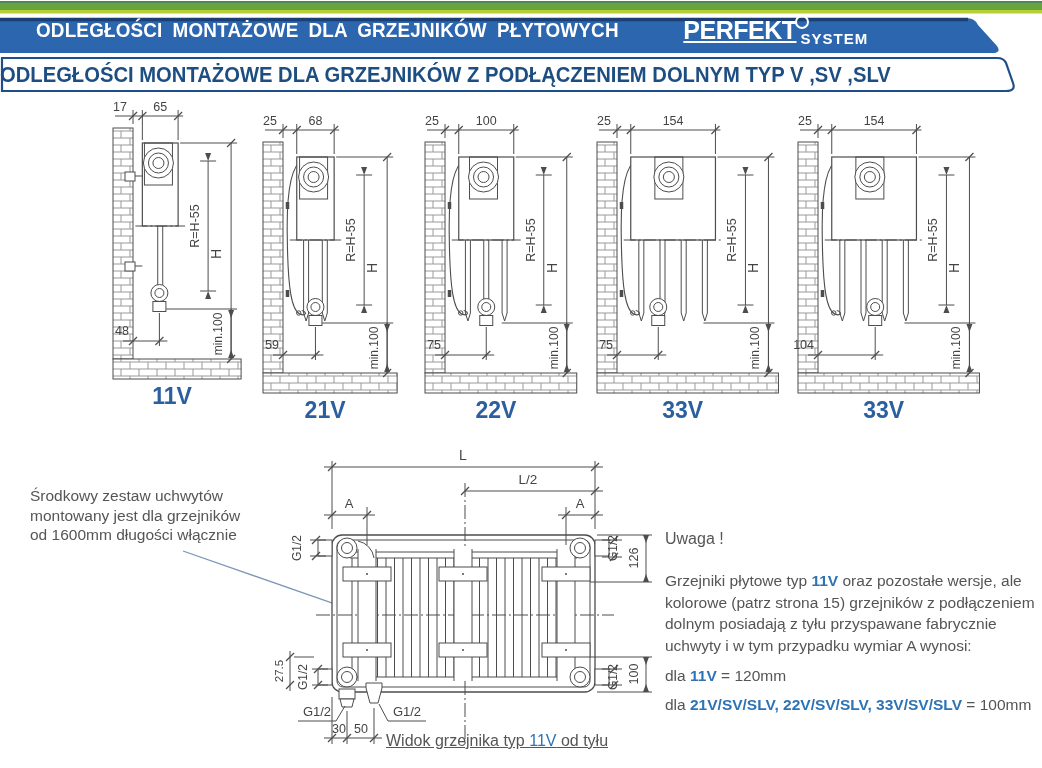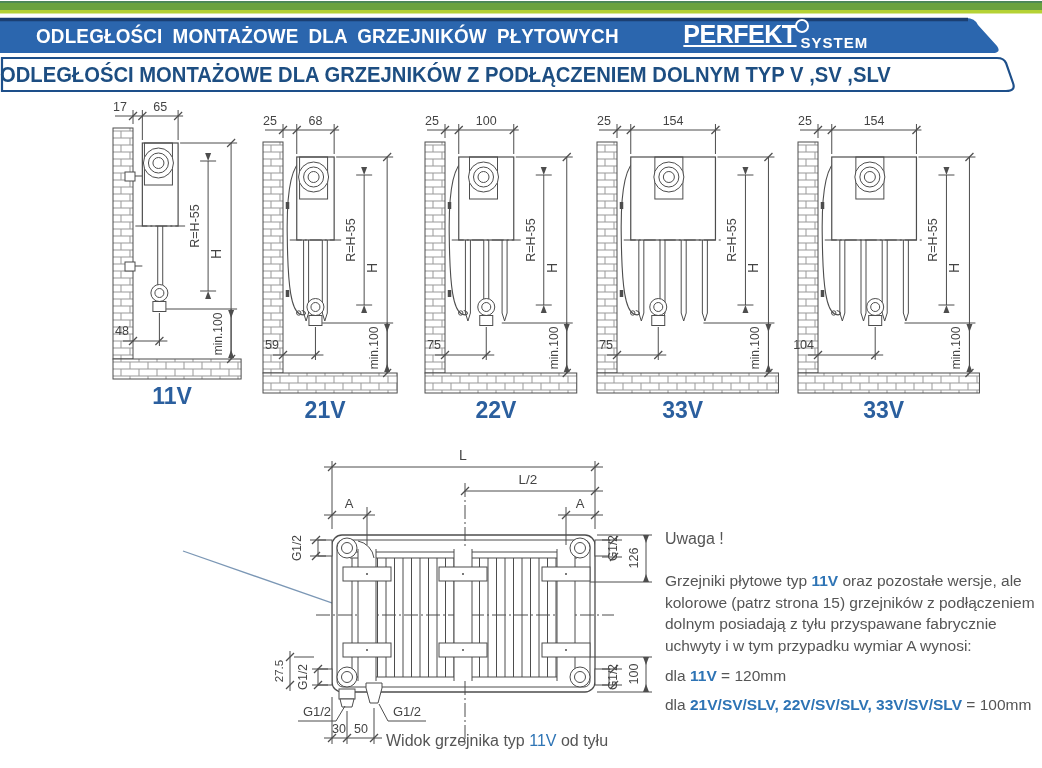--- a/index.html
+++ b/index.html
@@ -1,36 +1,36 @@
 <!DOCTYPE html>
 <html><head>
 <meta charset="utf-8">
 <style>
   html,body{margin:0;padding:0;background:#e8e8e8;}
   #app{position:relative;width:1042px;height:768px;background:#ffffff;overflow:hidden;
        font-family:"Liberation Sans", sans-serif;}
   #hdr-svg{position:absolute;left:0;top:0;}
   .hdr-row{position:absolute;left:0;top:18px;height:36px;width:960px;display:flex;
-           align-items:center;padding-left:36px;box-sizing:border-box;}
+           padding-left:36px;box-sizing:border-box;}
   .hdr-title{color:#ffffff;font-size:20.5px;font-weight:bold;letter-spacing:0.2px;
              word-spacing:5px;transform:scaleX(.92);transform-origin:left center;white-space:nowrap;}
   .brand{display:inline-flex;align-items:flex-start;margin-left:14px;color:#fff;white-space:nowrap;}
   .brand-main{font-size:25px;font-weight:bold;letter-spacing:-0.5px;line-height:25px;text-decoration:underline;}
   .brand-circle{width:10px;height:10px;border:2.5px solid #ffffff;border-radius:50%;
                 display:inline-block;margin:-3px 0 0 -2px;}
   .brand-sub{font-size:15px;letter-spacing:1px;margin:12px 0 0 -8px;font-weight:bold;}
   .sub-row{position:absolute;left:0;top:57px;height:36px;width:990px;display:flex;align-items:center;
            box-sizing:border-box;}
   .sub-title{color:#1d4e82;font-size:21.5px;font-weight:bold;transform:scaleX(.94);
              transform-origin:left center;white-space:nowrap;}
   .footnote{position:absolute;left:93px;top:441px;font-size:13.5px;color:#555;}
   .blue{color:#2e74b5;}
   .bold{font-weight:bold;}
   .left-note{position:absolute;left:30px;top:486px;font-size:15.5px;line-height:19.5px;color:#555;}
-  .caption{position:absolute;left:386px;top:732px;font-size:16px;color:#555;}
+  .caption{position:absolute;left:386px;top:732px;font-size:16px;color:#555;text-decoration:underline;}
   .uwaga{position:absolute;left:665px;top:530px;width:380px;color:#555;}
   .uwaga-title{font-size:16px;margin-bottom:22px;}
   .uwaga-p{font-size:15.5px;line-height:21.5px;}
   .uwaga-line{font-size:15.5px;margin-top:11px;}
   svg{overflow:visible;}
   .lay{position:absolute;pointer-events:none;}
 </style>
 </head>
 <body>
 
@@ -367,20 +367,25 @@
           <line x1="119.2" y1="217" x2="119.2" y2="250" stroke="#4d4d4d" stroke-width="1"></line>
           <line x1="52" y1="245" x2="127.2" y2="245" stroke="#4d4d4d" stroke-width="1"></line>
           <line x1="58" y1="249" x2="66" y2="241" stroke="#4d4d4d" stroke-width="1.2"></line>
           <line x1="115.2" y1="249" x2="123.2" y2="241" stroke="#4d4d4d" stroke-width="1.2"></line>
           <text x="58" y="239" font-size="12.5" fill="#444" text-anchor="end" font-family="Liberation Sans, sans-serif">104</text>
           <text x="127.725" y="308" font-size="23" fill="#2b5f9e" text-anchor="middle" font-weight="bold" font-family="Liberation Sans, sans-serif">33V</text>
         </svg></div>
     </div>
 
 
+  <div class="left-note">
+    <div>Środkowy zestaw uchwytów</div>
+    <div>montowany jest dla grzejników</div>
+    <div>od 1600mm długości włącznie</div>
+  </div>
 
   <svg class="lay" style="left:0;top:0" width="1042" height="768" viewBox="0 0 1042 768">
     <line x1="183" y1="551" x2="461" y2="648" stroke="#7b97b5" stroke-width="1.3"></line>
   </svg>
 
   <div id="rear-holder" class="lay" style="left:270px;top:445px;"><svg width="400" height="330" viewBox="0 0 400 330">
         <rect x="62" y="90" width="263" height="157" rx="10" fill="#fff" stroke="#4d4d4d" stroke-width="1.3"></rect>
         <rect x="67" y="95" width="253" height="147" rx="6" fill="none" stroke="#4d4d4d"></rect>
         <line x1="80" y1="107" x2="307" y2="107" stroke="#4d4d4d" stroke-width="1"></line>
         <line x1="80" y1="113" x2="307" y2="113" stroke="#4d4d4d" stroke-width="1"></line>

